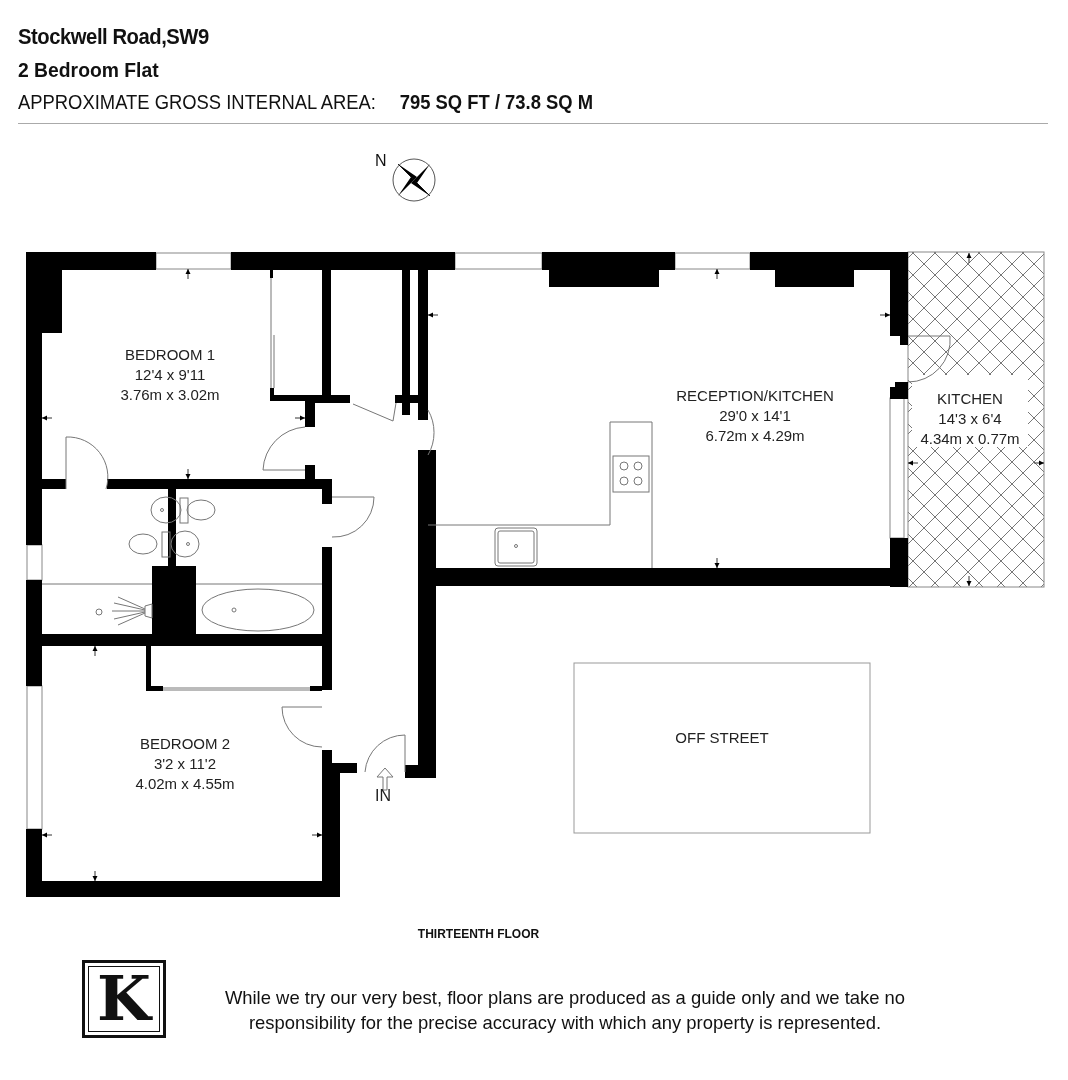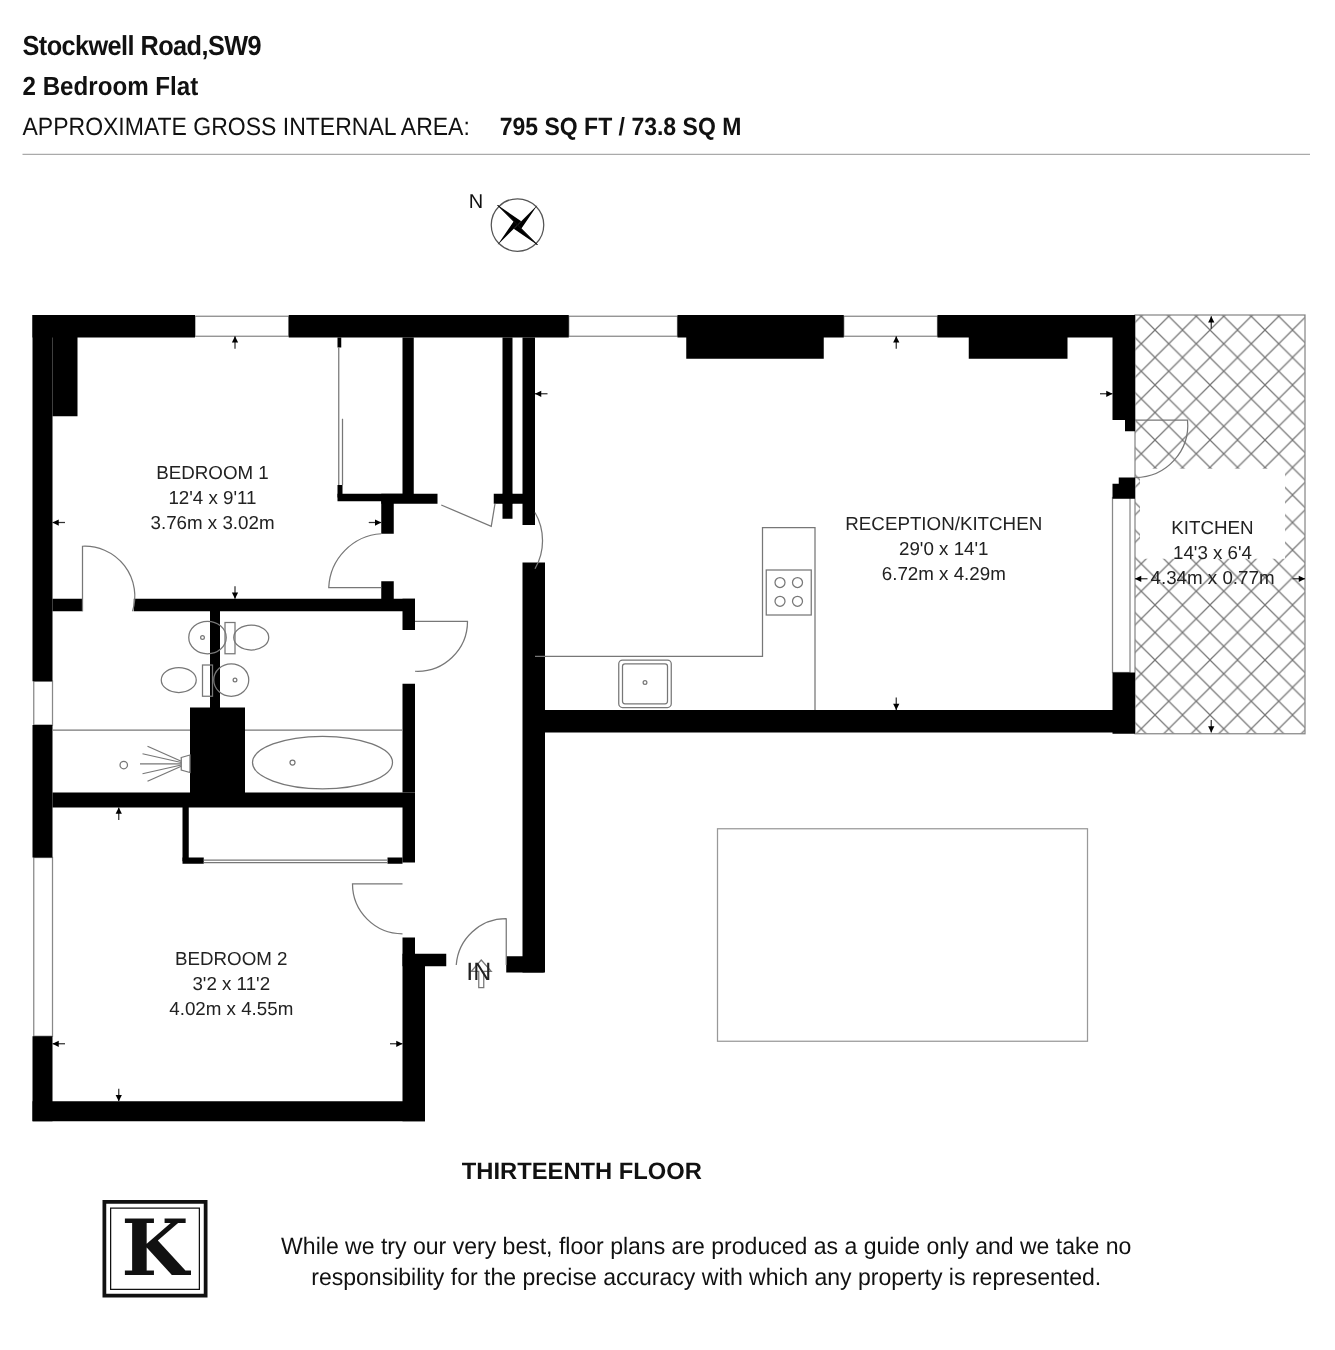--- a/index.html
+++ b/index.html
@@ -7,23 +7,23 @@
          font-family: "Liberation Sans", sans-serif; color: #111; }
   .hdr-title { position: absolute; left: 18px; top: 24px; font-size: 22px; font-weight: bold;
                letter-spacing: -0.5px; transform: scaleX(0.92); transform-origin: left; }
   .hdr-sub { position: absolute; left: 18px; top: 58px; font-size: 21px; font-weight: bold;
              transform: scaleX(0.92); transform-origin: left; }
   .hdr-area { position: absolute; left: 18px; top: 91px; font-size: 20px;
               transform: scaleX(0.92); transform-origin: left; white-space: pre; }
   .hdr-area b { font-weight: bold; margin-left: 26px; }
   .hdr-rule { position: absolute; left: 18px; top: 123px; width: 1030px; height: 1px; background: #aaa; }
   svg.plan { position: absolute; left: 0; top: 0; }
-  .room-text { position: absolute; text-align: center; font-size: 15px; line-height: 20px; color: #222; margin-top: 24px; }
-  .floor-label { position: absolute; left: 4px; width: 923px; top: 927px; text-align: center;
-                 font-size: 19px; font-weight: bold; }
+  .room-text { position: absolute; text-align: center; font-size: 15px; line-height: 20px; color: #222; }
+  .floor-label { position: absolute; left: 17px; width: 923px; top: 927px; text-align: center;
+                 font-size: 12px; font-weight: bold; }
   .logo { position: absolute; left: 82px; top: 960px; width: 84px; height: 78px;
           border: 3px solid #111; box-sizing: border-box; display: flex; align-items: center; justify-content: center; }
   .logo-inner { width: 70px; height: 64px; border: 1px solid #111; display: flex; align-items: center;
                 justify-content: center; font-family: "DejaVu Serif", serif; font-size: 62px; font-weight: bold; line-height: 1; }
   .disclaimer { position: absolute; left: 170px; width: 790px; top: 985px; text-align: center;
                 font-size: 19px; line-height: 25px; transform: scaleX(0.97); }
 </style>
 </head>
 <body>
 
@@ -213,22 +213,23 @@
   <div>KITCHEN</div>
   <div>14'3 x 6'4</div>
   <div>4.34m x 0.77m</div>
 </div>
 <div class="room-text" style="left:85px; top:734px; width:200px;">
   <div>BEDROOM 2</div>
   <div>3'2 x 11'2</div>
   <div>4.02m x 4.55m</div>
 </div>
 <div class="room-text" style="left:574px; top:728px; width:296px;">
-</div>
-<div class="room-text" style="left:365px; top:744px; width:36px; font-size:20px;">IN</div>
+  <div>OFF STREET</div>
+</div>
+<div class="room-text" style="left:365px; top:786px; width:36px; font-size:16px;">IN</div>
 
 <div class="floor-label">THIRTEENTH FLOOR</div>
 
 <div class="logo">
   <div class="logo-inner">K</div>
 </div>
 <div class="disclaimer">
   <div>While we try our very best, floor plans are produced as a guide only and we take no</div>
   <div>responsibility for the precise accuracy with which any property is represented.</div>
 </div>

